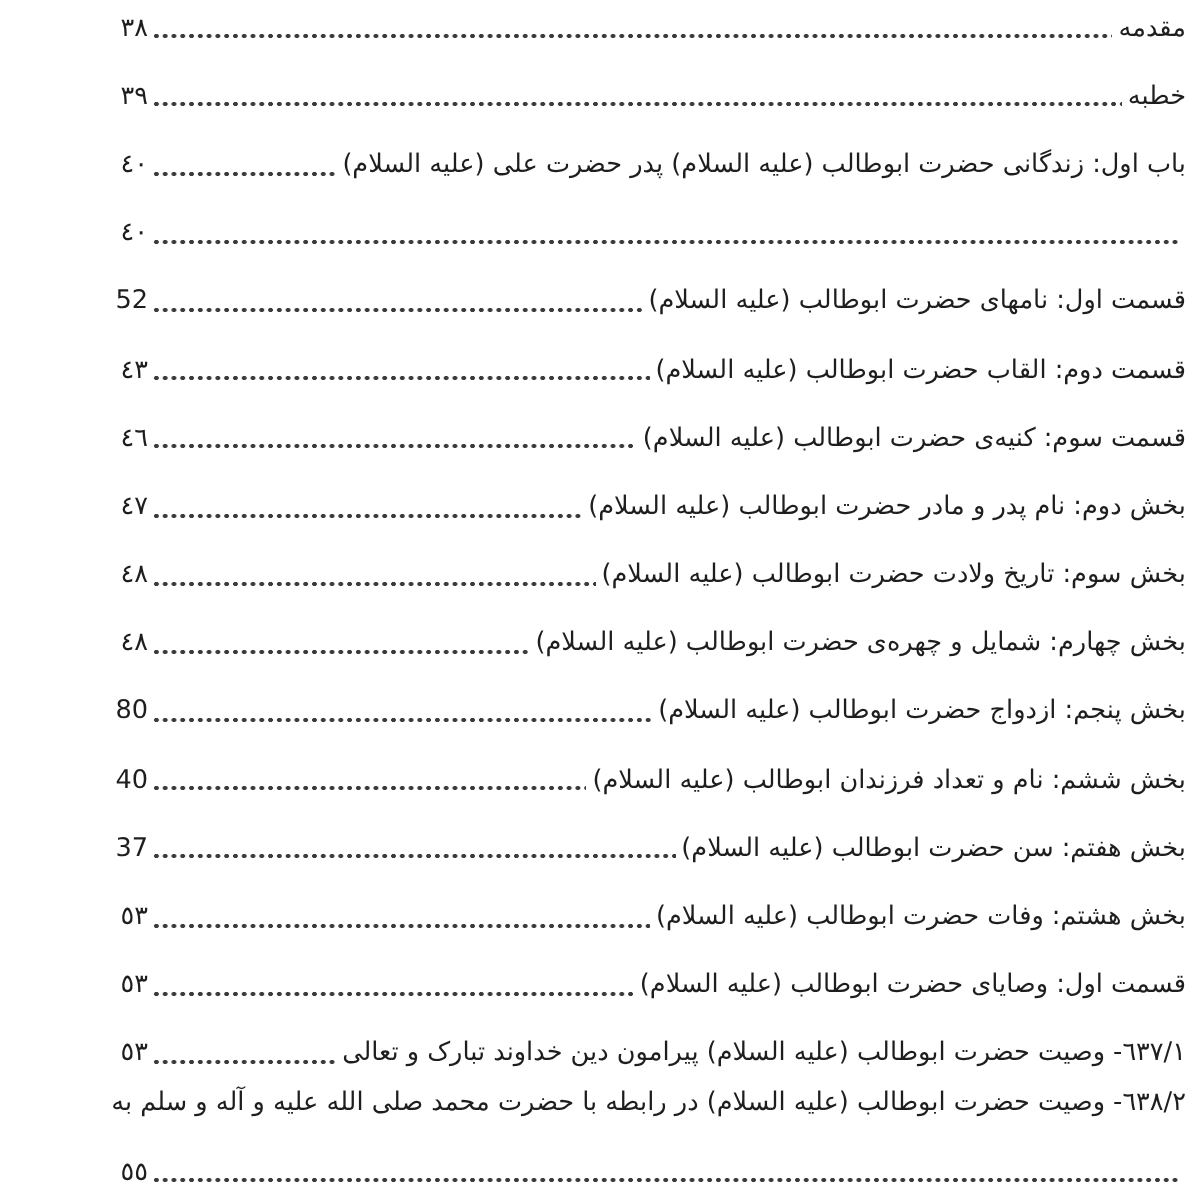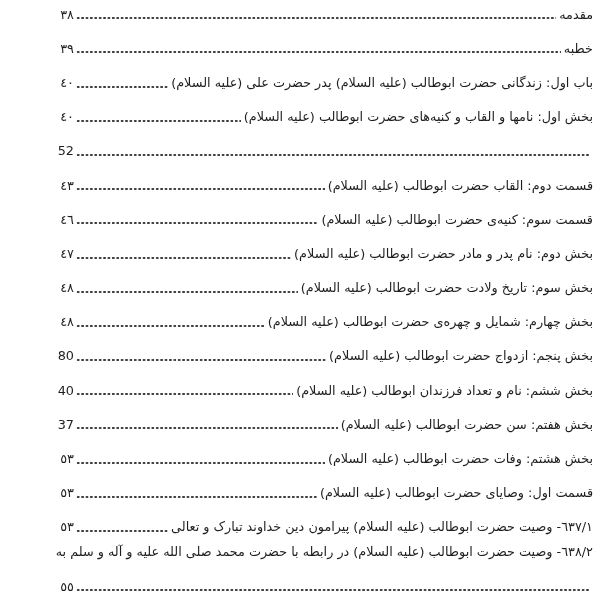--- a/index.html
+++ b/index.html
@@ -75,26 +75,26 @@
     <span class="page-num">٣٩</span>
   </div>
 
   <div class="toc-row">
     <span class="title">باب اول: زندگانی حضرت ابوطالب (علیه السلام) پدر حضرت علی (علیه السلام)</span>
     <span class="dots"></span>
     <span class="page-num">٤٠</span>
   </div>
 
   <div class="toc-row">
-    <span class="title">بخش اول: نامها و القاب و کنیه‌های حضرت ابوطالب (علیه السلام)</span>
     <span class="dots"></span>
     <span class="page-num">٤٠</span>
   </div>
 
   <div class="toc-row">
+    <span class="title">قسمت اول: نامهای حضرت ابوطالب (علیه السلام)</span>
     <span class="dots"></span>
     <span class="page-num">52</span>
   </div>
 
   <div class="toc-row">
     <span class="title">قسمت دوم: القاب حضرت ابوطالب (علیه السلام)</span>
     <span class="dots"></span>
     <span class="page-num">٤٣</span>
   </div>
 

